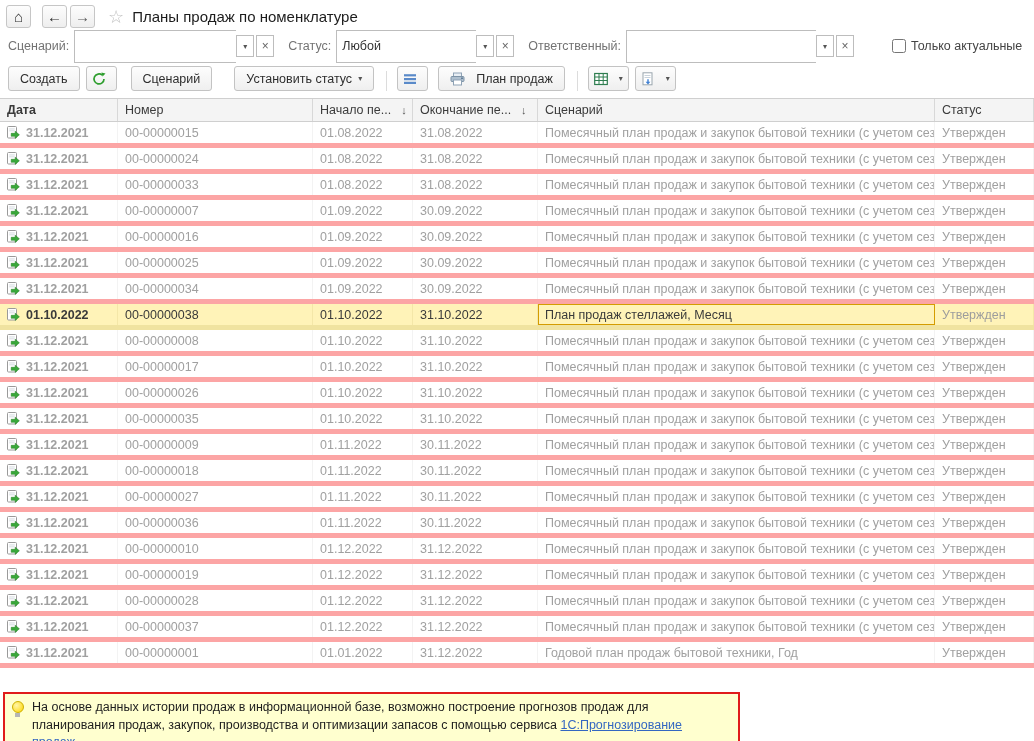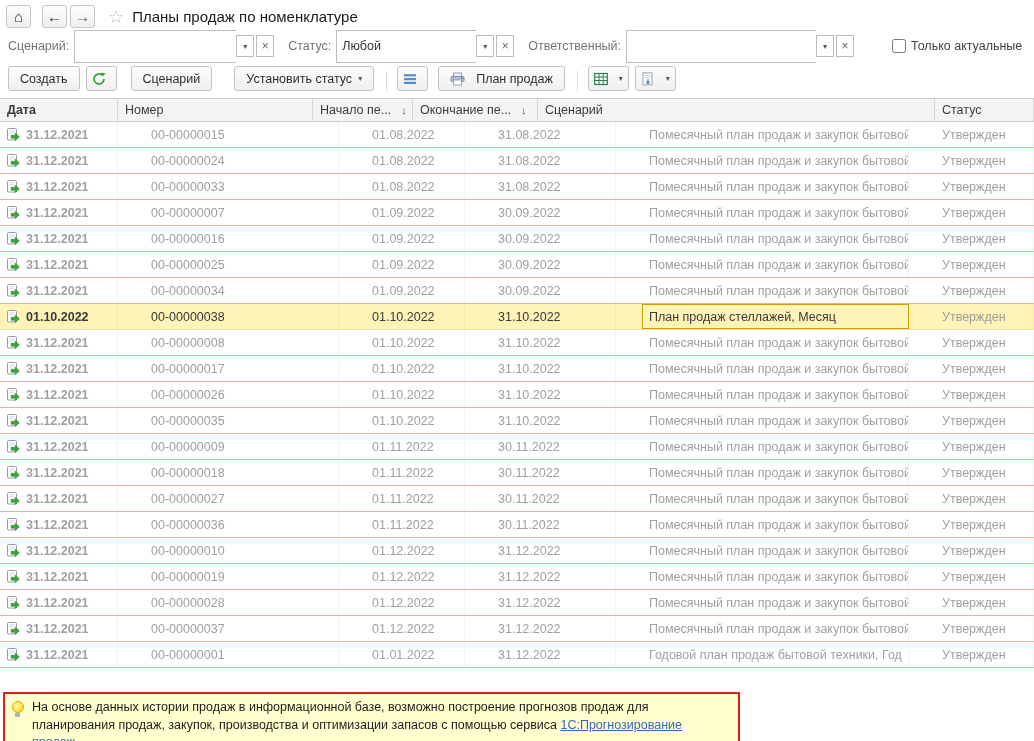--- a/index.html
+++ b/index.html
@@ -64,21 +64,21 @@
     cursor: pointer;
   }
   .sort { margin-left: 10px; font-size: 11px; color: #555; }
   .c0 { width: 118px; flex: none; font-weight: bold; }
   .c1 { width: 195px; flex: none; }
   .c2 { width: 100px; flex: none; }
   .c3 { width: 125px; flex: none; }
   .c4 { flex: 1; min-width: 0; }
   .c5 { width: 99px; flex: none; }
 
-  .trow { display: flex; height: 26px; border-bottom: 1px solid #fca5a5; color: #a0a0a0; cursor: pointer; background: #fff; gap: 26px; }
+  .trow { display: flex; height: 26px; border-bottom: 5px solid #fca5a5; color: #a0a0a0; cursor: pointer; background: #fff; }
   .td {
     display: flex; align-items: center; padding: 0 7px;
     border-right: 1px solid #f3f3f3; white-space: nowrap; overflow: hidden;
   }
   .doc-icon { flex: none; margin-right: 5px; display: inline-flex; }
   .trow.selected { background: #fff3b8; color: #3a3a3a; border-bottom-color: #f0e3a0; }
   .trow.selected .td { border-right-color: #f4e7a8; }
   .trow.selected .td.c4 { border: 1px solid #d49c00; padding: 0 6px; }
   .trow.selected .td.c5 { color: #9d9d9d; }
 

